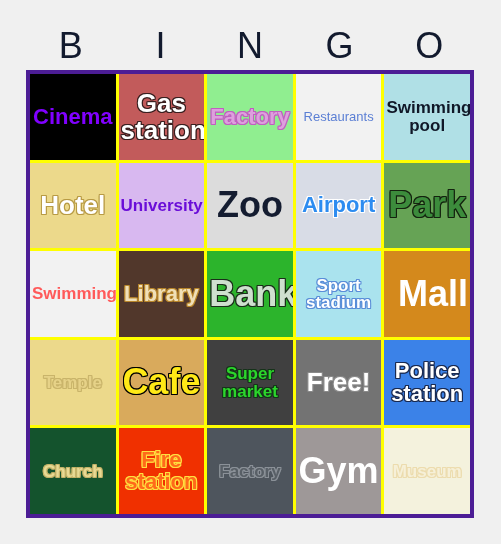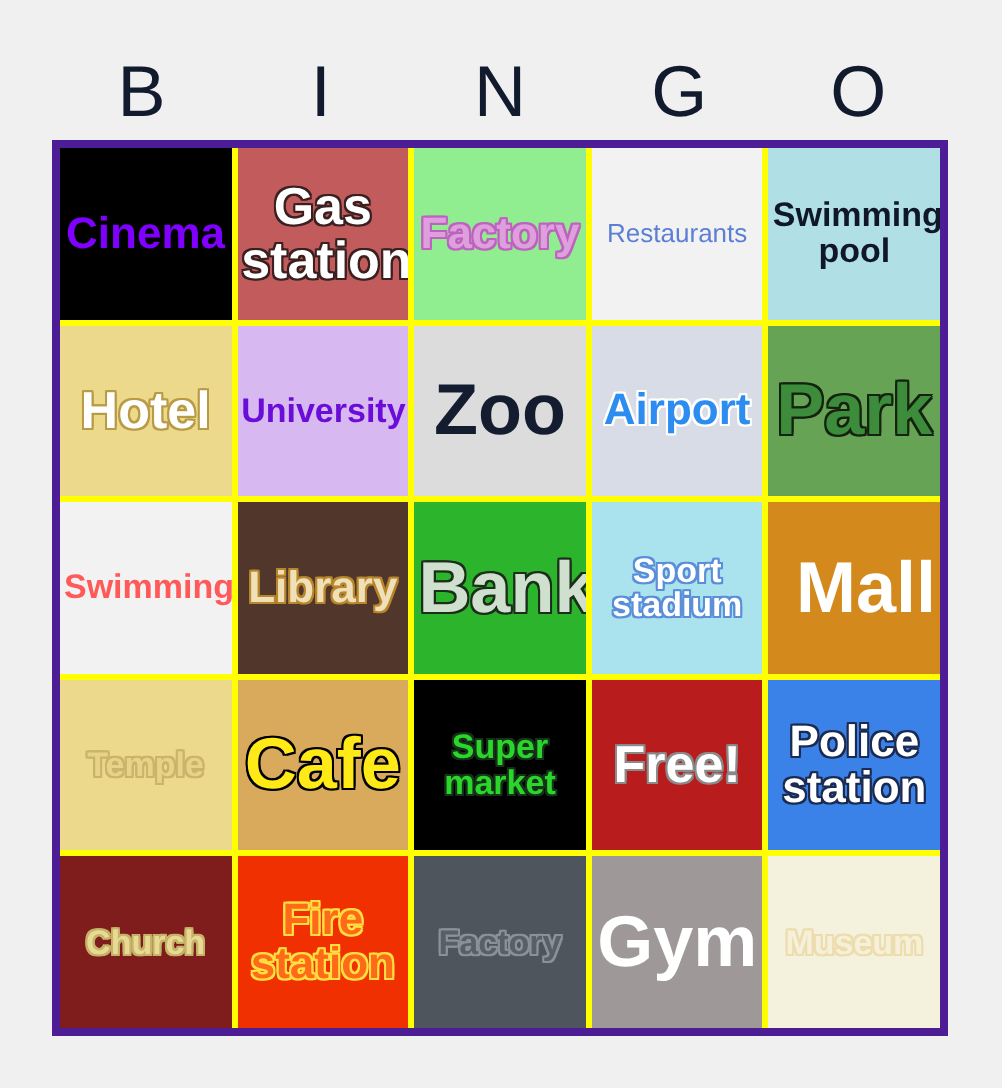--- a/index.html
+++ b/index.html
@@ -148,32 +148,32 @@
       </div>
       <div class="cell" style="background: rgb(212, 137, 28);">
         <span class="cell-label sz-xl" style="color: rgb(255, 255, 255); text-align: right;">Mall</span>
       </div>
       <div class="cell" style="background: rgb(236, 217, 139);">
         <span class="cell-label sz-sm" style="color: rgb(230, 210, 136); text-shadow: rgb(201, 180, 106) -1px -1px 0px, rgb(201, 180, 106) 1px -1px 0px, rgb(201, 180, 106) -1px 1px 0px, rgb(201, 180, 106) 1px 1px 0px, rgb(201, 180, 106) 0px -1px 0px, rgb(201, 180, 106) 0px 1px 0px, rgb(201, 180, 106) -1px 0px 0px, rgb(201, 180, 106) 1px 0px 0px;">Temple</span>
       </div>
       <div class="cell" style="background: rgb(217, 170, 92);">
         <span class="cell-label sz-xl" style="color: rgb(255, 233, 22); text-shadow: rgb(0, 0, 0) -1px -1px 0px, rgb(0, 0, 0) 1px -1px 0px, rgb(0, 0, 0) -1px 1px 0px, rgb(0, 0, 0) 1px 1px 0px, rgb(0, 0, 0) 0px -1px 0px, rgb(0, 0, 0) 0px 1px 0px, rgb(0, 0, 0) -1px 0px 0px, rgb(0, 0, 0) 1px 0px 0px;">Cafe</span>
       </div>
-      <div class="cell" style="background: #000000;">
+      <div class="cell" style="background: #404040;">
         <span class="cell-label sz-sm" style="color: rgb(43, 214, 43); text-shadow: rgb(22, 51, 26) -1px -1px 0px, rgb(22, 51, 26) 1px -1px 0px, rgb(22, 51, 26) -1px 1px 0px, rgb(22, 51, 26) 1px 1px 0px, rgb(22, 51, 26) 0px -1px 0px, rgb(22, 51, 26) 0px 1px 0px, rgb(22, 51, 26) -1px 0px 0px, rgb(22, 51, 26) 1px 0px 0px;">Super
 market</span>
       </div>
-      <div class="cell" style="background: #b91c1c;">
+      <div class="cell" style="background: #737373;">
         <span class="cell-label sz-lg" style="color: rgb(255, 255, 255); text-shadow: rgb(138, 138, 138) -1px -1px 0px, rgb(138, 138, 138) 1px -1px 0px, rgb(138, 138, 138) -1px 1px 0px, rgb(138, 138, 138) 1px 1px 0px, rgb(138, 138, 138) 0px -1px 0px, rgb(138, 138, 138) 0px 1px 0px, rgb(138, 138, 138) -1px 0px 0px, rgb(138, 138, 138) 1px 0px 0px;">Free!</span>
       </div>
       <div class="cell" style="background: rgb(59, 130, 232);">
         <span class="cell-label sz-md" style="color: rgb(255, 255, 255); text-shadow: rgb(26, 42, 80) -1px -1px 0px, rgb(26, 42, 80) 1px -1px 0px, rgb(26, 42, 80) -1px 1px 0px, rgb(26, 42, 80) 1px 1px 0px, rgb(26, 42, 80) 0px -1px 0px, rgb(26, 42, 80) 0px 1px 0px, rgb(26, 42, 80) -1px 0px 0px, rgb(26, 42, 80) 1px 0px 0px;">Police
 station</span>
       </div>
-      <div class="cell" style="background: #7f1d1d;">
+      <div class="cell" style="background: #14532d;">
         <span class="cell-label sz-sm" style="color: rgb(232, 218, 148); text-shadow: rgb(196, 179, 104) -1px -1px 0px, rgb(196, 179, 104) 1px -1px 0px, rgb(196, 179, 104) -1px 1px 0px, rgb(196, 179, 104) 1px 1px 0px, rgb(196, 179, 104) 0px -1px 0px, rgb(196, 179, 104) 0px 1px 0px, rgb(196, 179, 104) -1px 0px 0px, rgb(196, 179, 104) 1px 0px 0px;">Church</span>
       </div>
       <div class="cell" style="background: rgb(240, 48, 0);">
         <span class="cell-label sz-md" style="color: rgb(255, 106, 26); text-shadow: rgb(255, 224, 64) -1px -1px 0px, rgb(255, 224, 64) 1px -1px 0px, rgb(255, 224, 64) -1px 1px 0px, rgb(255, 224, 64) 1px 1px 0px, rgb(255, 224, 64) 0px -1px 0px, rgb(255, 224, 64) 0px 1px 0px, rgb(255, 224, 64) -1px 0px 0px, rgb(255, 224, 64) 1px 0px 0px;">Fire
 station</span>
       </div>
       <div class="cell" style="background: rgb(78, 85, 93);">
         <span class="cell-label sz-sm" style="color: rgb(88, 95, 102); text-shadow: rgb(139, 145, 152) -1px -1px 0px, rgb(139, 145, 152) 1px -1px 0px, rgb(139, 145, 152) -1px 1px 0px, rgb(139, 145, 152) 1px 1px 0px, rgb(139, 145, 152) 0px -1px 0px, rgb(139, 145, 152) 0px 1px 0px, rgb(139, 145, 152) -1px 0px 0px, rgb(139, 145, 152) 1px 0px 0px;">Factory</span>
       </div>
       <div class="cell" style="background: rgb(158, 152, 152);">

